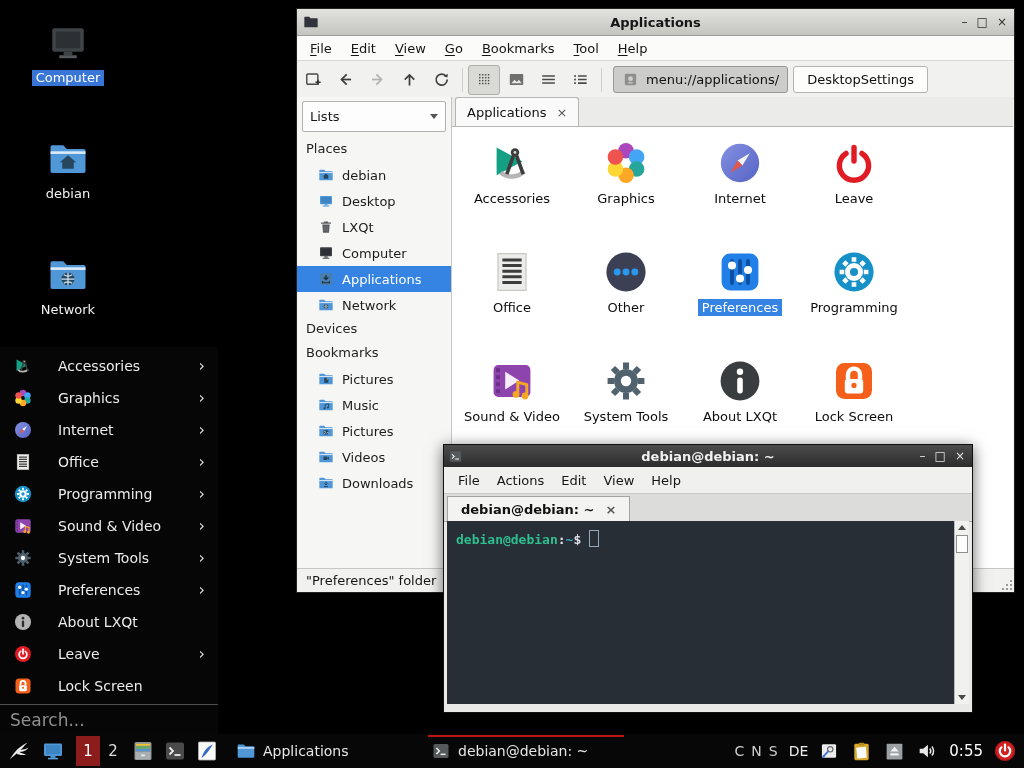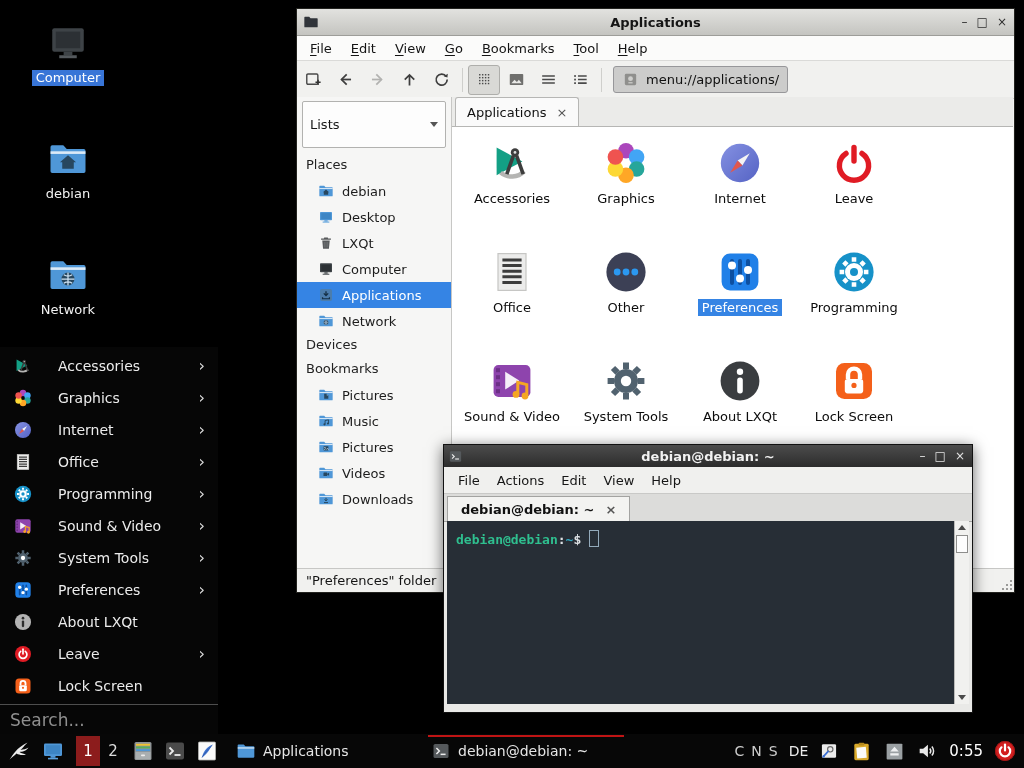--- a/index.html
+++ b/index.html
@@ -46,21 +46,21 @@
   .tbtn .ic{width:19px;height:19px}
   .tbtn.pressed{background:#d9d9d6;border-color:#aeaeab}
   .tsep{width:1px;height:24px;background:#cfcfcc;margin:0 5px}
   .pathfield{display:flex;align-items:center;gap:7px;background:#cccccb;border:1px solid #97979a;border-radius:3px;
              height:25px;padding:0 8px;margin-left:6px;color:#101010;white-space:nowrap}
   .pathfield .ic{width:17px;height:17px}
   .pathbtn{display:flex;align-items:center;background:#fdfdfc;border:1px solid #b3b3b1;border-radius:3px;
            height:25px;padding:0 13px;margin-left:5px;color:#101010;white-space:nowrap}
   .fm-side{position:absolute;left:0;top:88px;bottom:23px;width:154px;background:#f6f6f5;border-right:1px solid #c7c7c5;overflow:hidden}
   .combo{margin:4px 5px 6px 5px;height:21px;background:#fdfdfd;border:1px solid #b2b2b0;border-radius:2px;
-         display:flex;align-items:center;padding:12px 7px;font-size:13px;color:#161616}
+         display:flex;align-items:center;padding:4px 7px;font-size:13px;color:#161616}
   .combo .caret{margin-left:auto;width:0;height:0;border-left:4px solid transparent;border-right:4px solid transparent;border-top:5px solid #555}
   .side-h{padding:3px 0 3px 9px;font-size:13px;color:#232323;height:18px}
   .side-row{height:26px;display:flex;align-items:center;padding-left:21px;gap:8px;font-size:13px;color:#1c1c1c}
   .side-row .ic{width:16px;height:16px;flex:0 0 auto}
   .side-row.selected{background:#3584e4;color:#fff}
   .fm-tabs{position:absolute;left:155px;right:1px;top:88px;height:30px;background:#ebebe9;border-bottom:1px solid #b6b6b4;
            display:flex;align-items:flex-end;box-sizing:border-box}
   .fm-tab{height:28px;background:#fafafa;border:1px solid #b6b6b4;border-bottom:none;border-radius:3px 3px 0 0;
           display:flex;align-items:center;gap:10px;padding:0 11px;margin-left:3px;font-size:13px;color:#111}
   .tab-x{color:#555;font-size:13px}
@@ -423,20 +423,21 @@
     <span class="pathfield">
       <span class="ic">
           <svg viewBox="0 0 24 24" xmlns="http://www.w3.org/2000/svg">
             <rect x="4" y="4" width="16" height="16" rx="2" fill="#8f8f8d"></rect>
             <circle cx="12" cy="10.8" r="3.4" fill="#cfcfcd"></circle>
             <rect x="9" y="15.8" width="6" height="1.7" fill="#cfcfcd"></rect>
           </svg>
         </span>
       <span>menu://applications/</span>
     </span>
+    <span class="pathbtn">DesktopSettings</span>
   </div>
 
   <div class="fm-side">
     <div class="combo">
       <span>Lists</span>
       <span class="caret"></span>
     </div>
     <div class="side-h">Places</div>
     <div class="side-row">
       <span class="ic">

